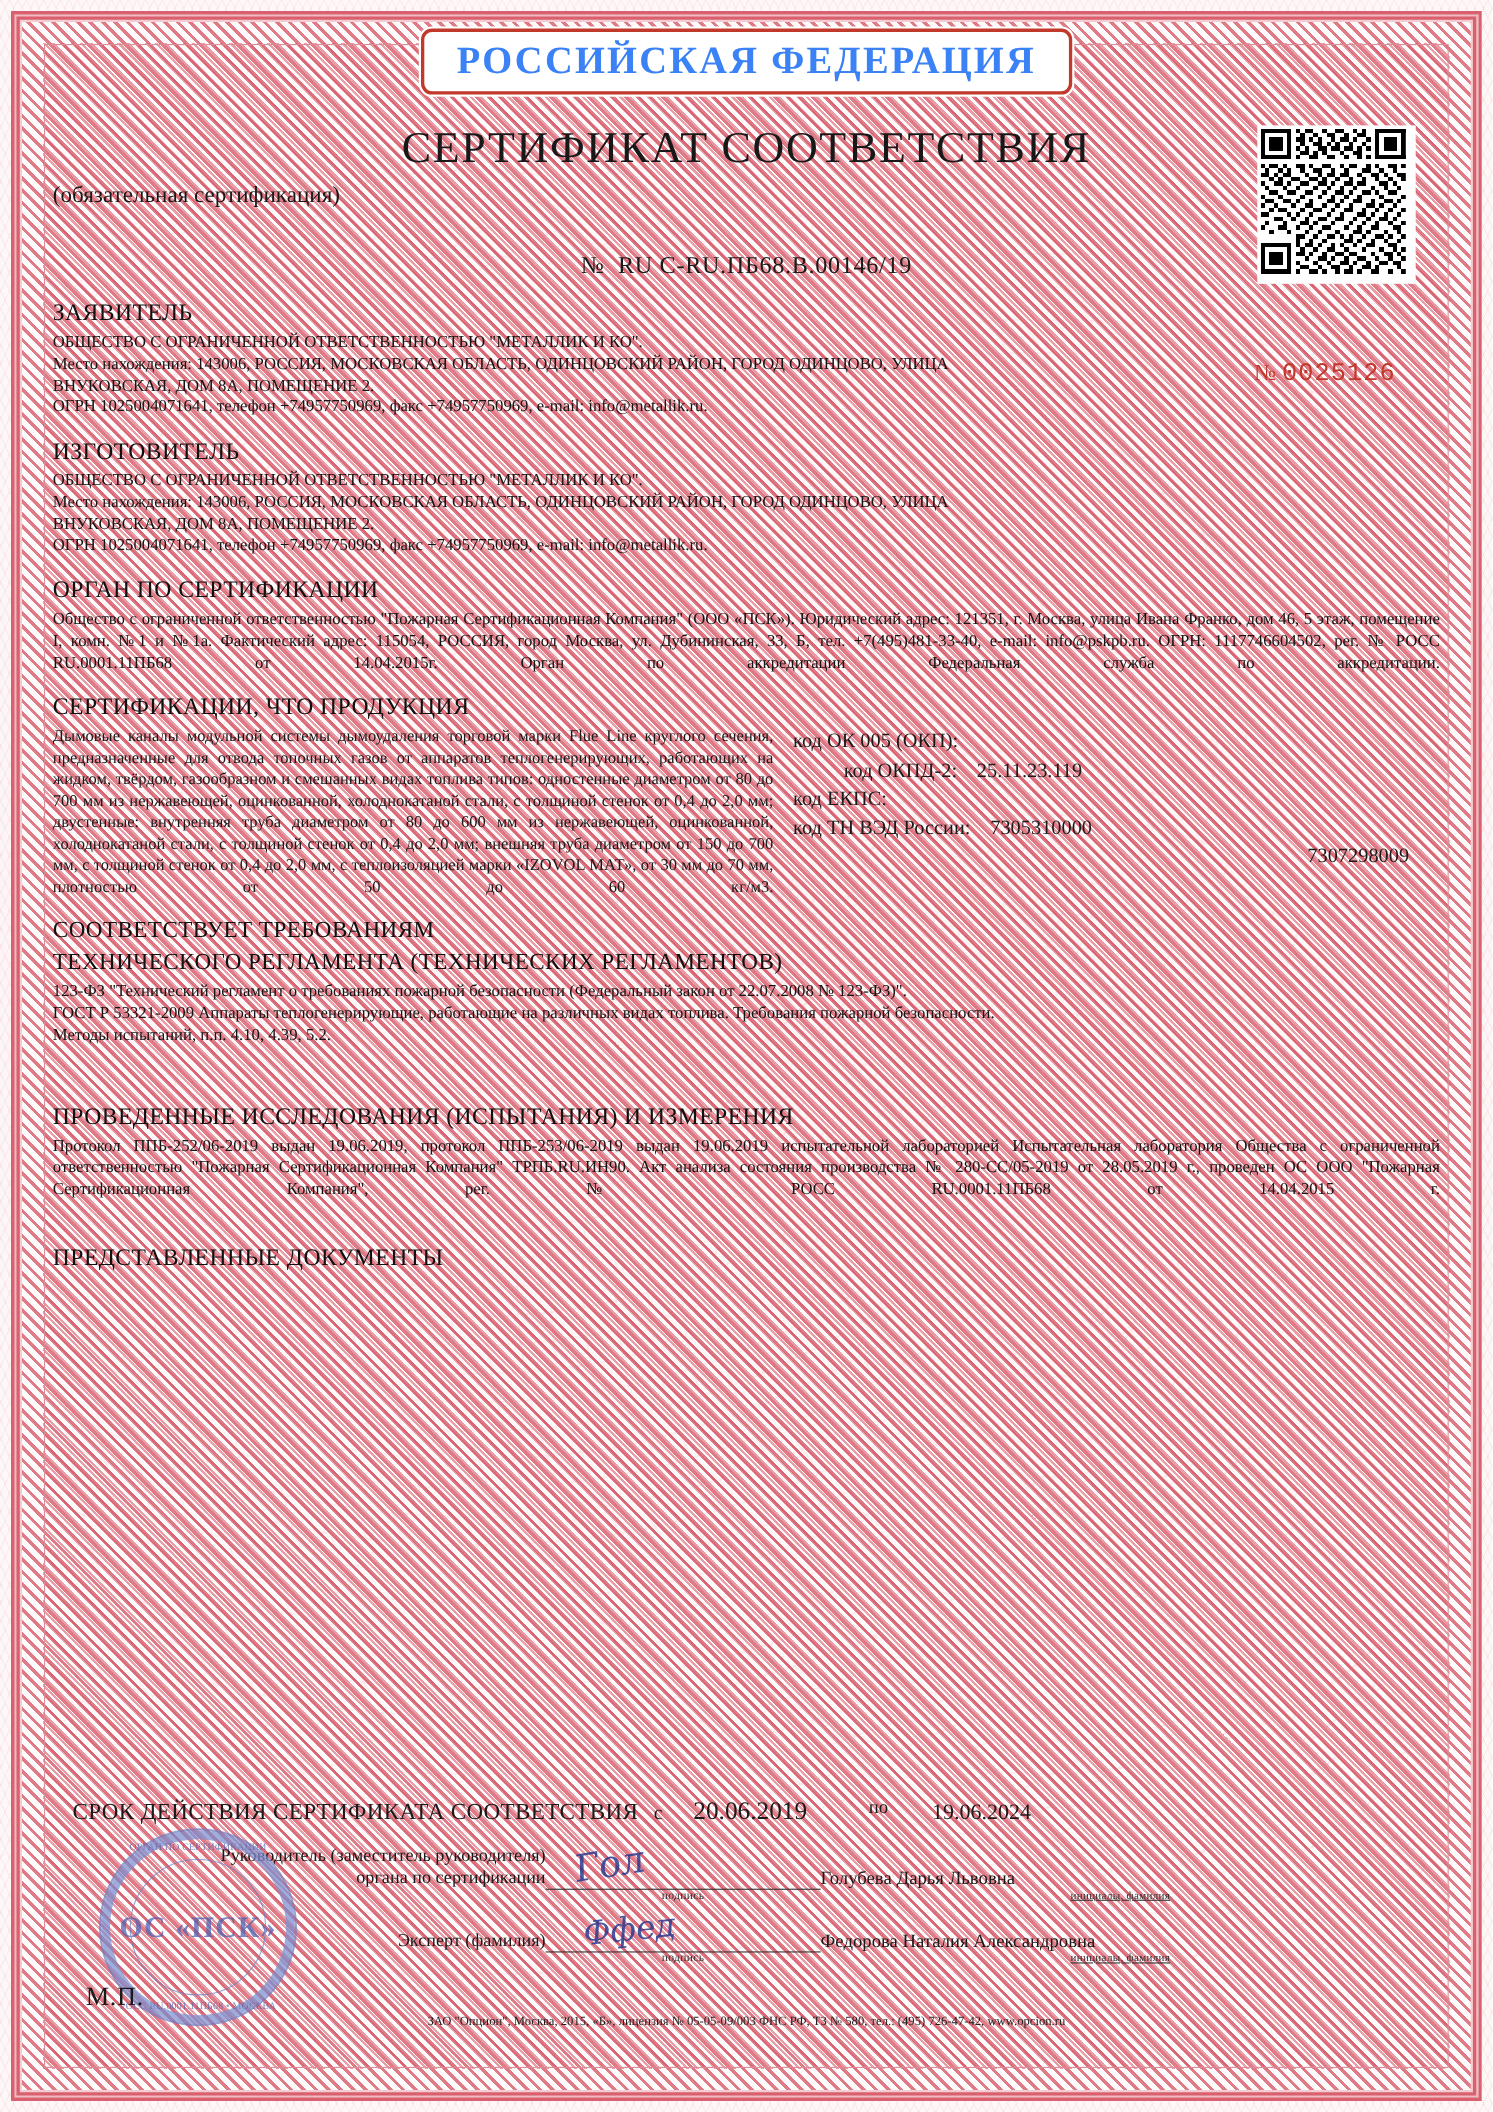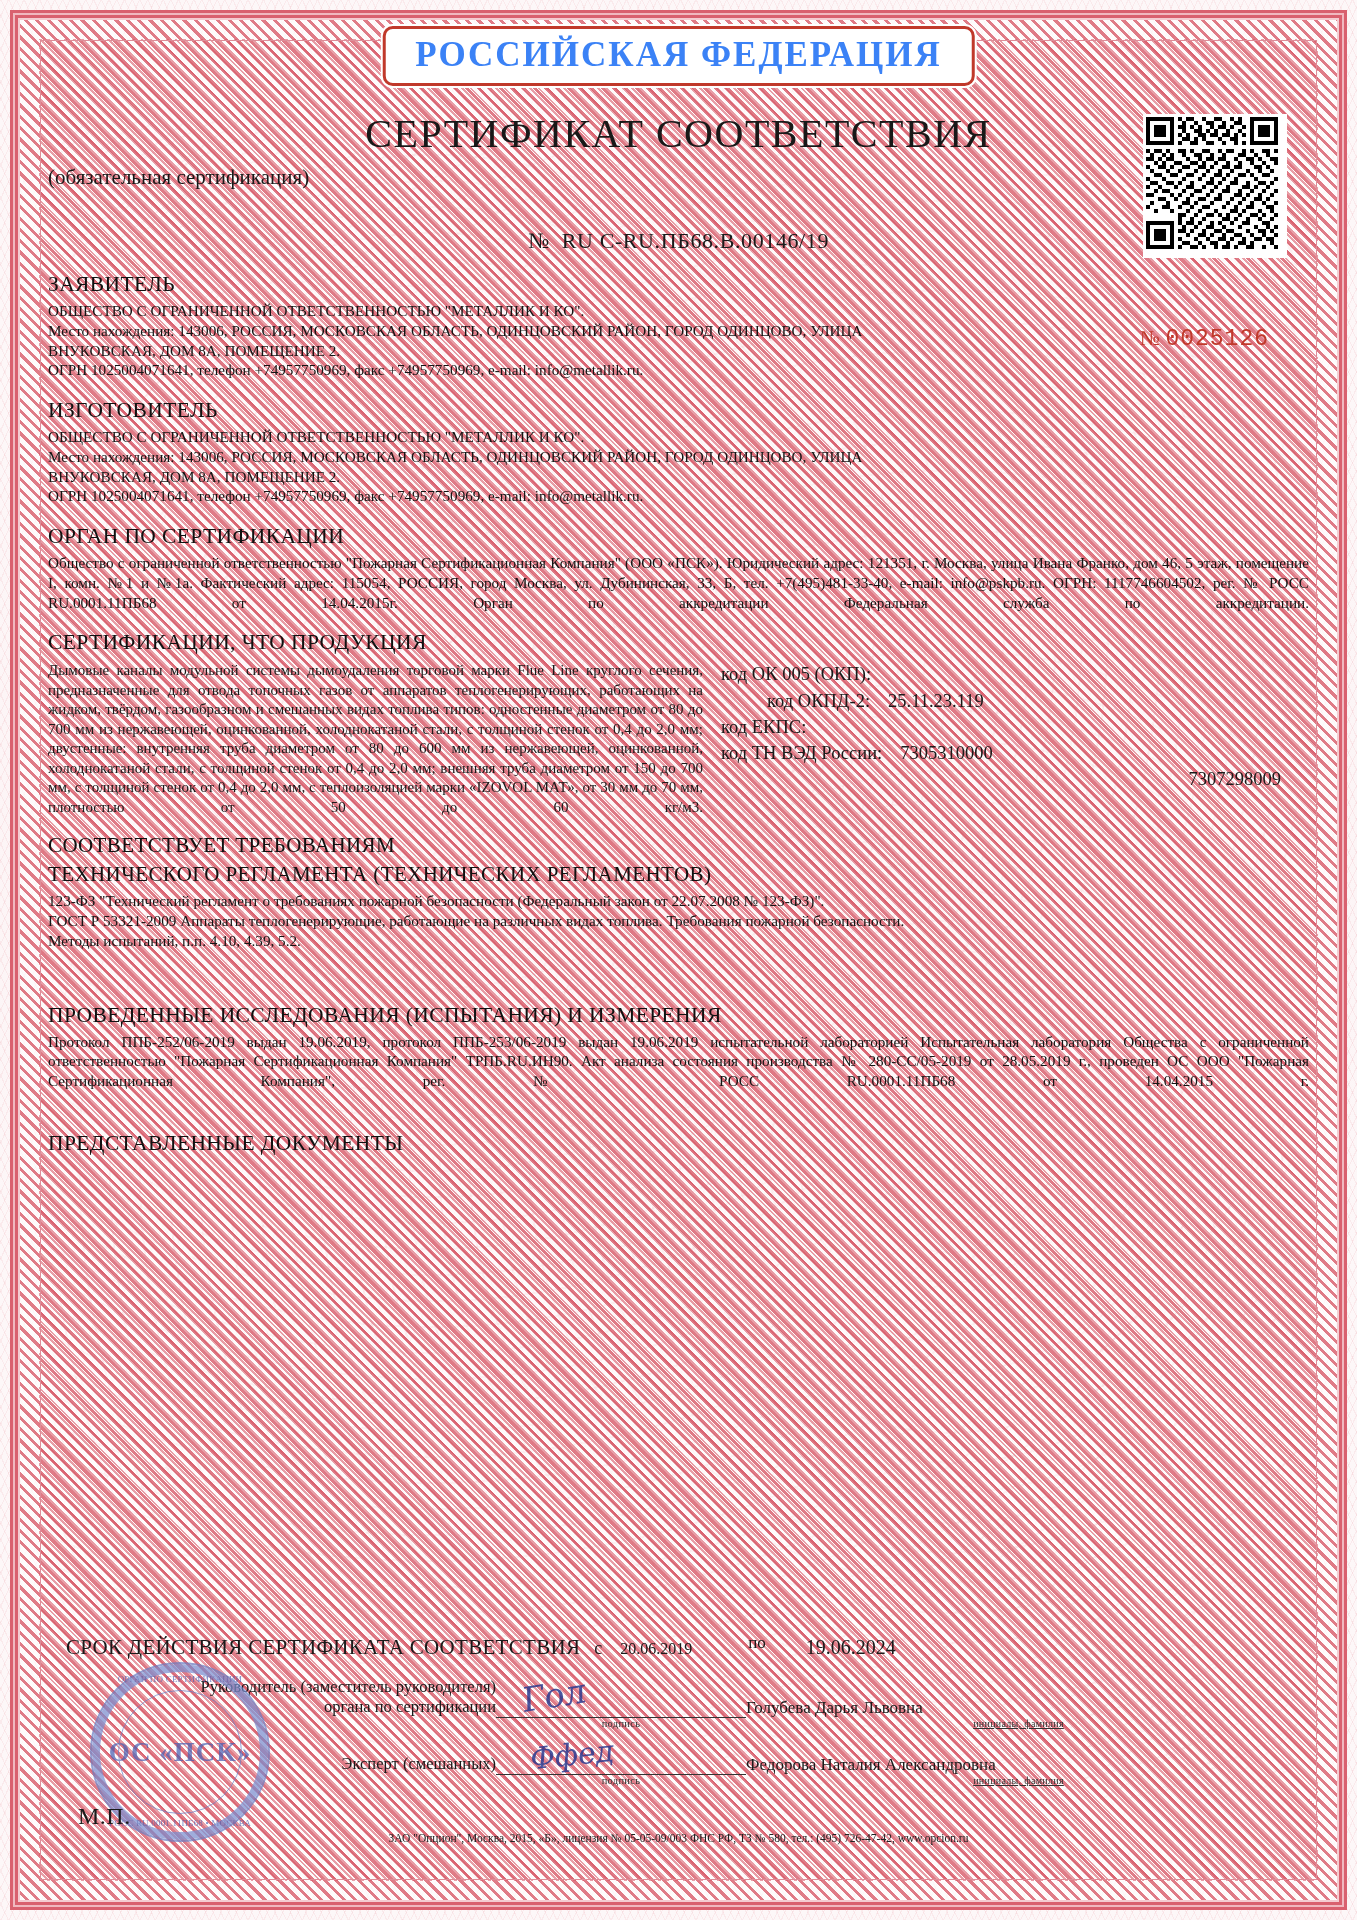--- a/index.html
+++ b/index.html
@@ -181,22 +181,22 @@
     bottom: 116px;
   }
   .validity-row {
     display: flex;
     align-items: baseline;
     font-size: 21px;
   }
   .validity-row .lbl { letter-spacing: 0.3px; }
   .validity-row .sm { font-size: 18px; margin-left: 14px; }
   .validity-row .date {
-    font-size: 16px;
-    margin-left: 18px;
+    font-size: 23px;
+    margin-left: 28px;
   }
   .validity-row .date2 {
     font-size: 20px;
     margin-left: 40px;
   }
   .validity-row .po {
     font-size: 17px;
     margin-left: 56px;
     position: relative;
     top: -6px;
@@ -740,21 +740,21 @@
             </div>
           </td>
           <td class="name-cell">Голубева Дарья Львовна</td>
         </tr>
         <tr>
           <td></td>
           <td class="sig-caption">подпись</td>
           <td class="name-caption">инициалы, фамилия</td>
         </tr>
         <tr>
-          <td class="sign-role">Эксперт (смешанных)</td>
+          <td class="sign-role">Эксперт (фамилия)</td>
           <td class="sig-cell">
             <div class="sig-line">
               <span class="scribble two">Ффед</span>
             </div>
           </td>
           <td class="name-cell">Федорова Наталия Александровна</td>
         </tr>
         <tr>
           <td></td>
           <td class="sig-caption">подпись</td>

